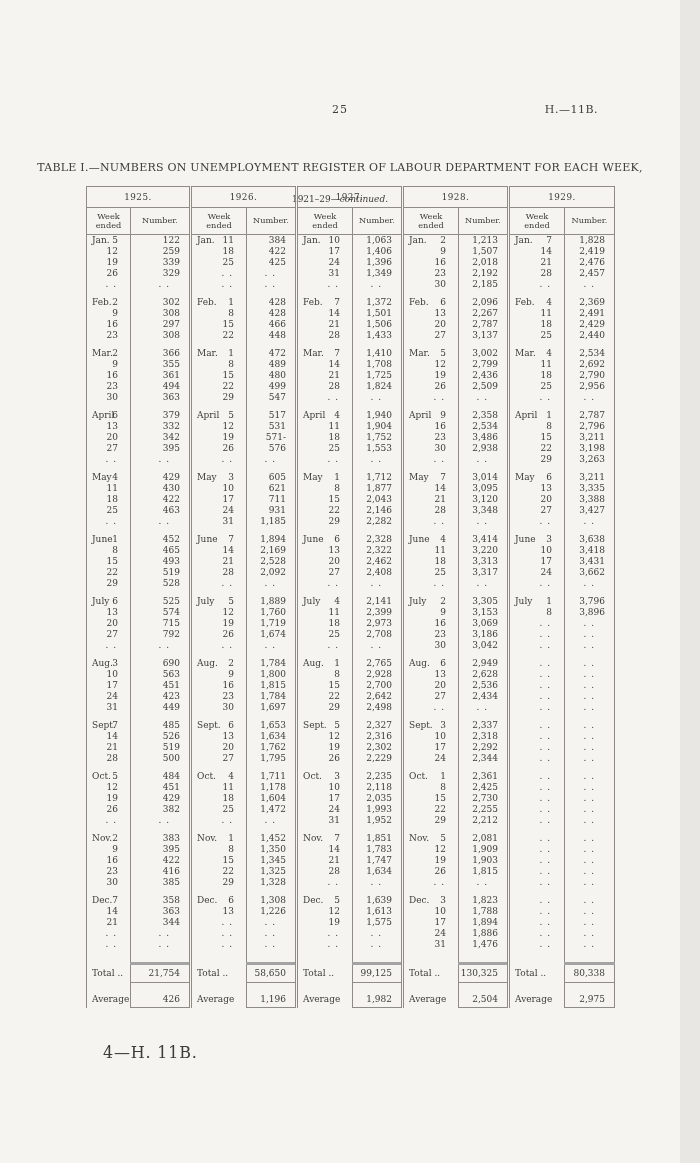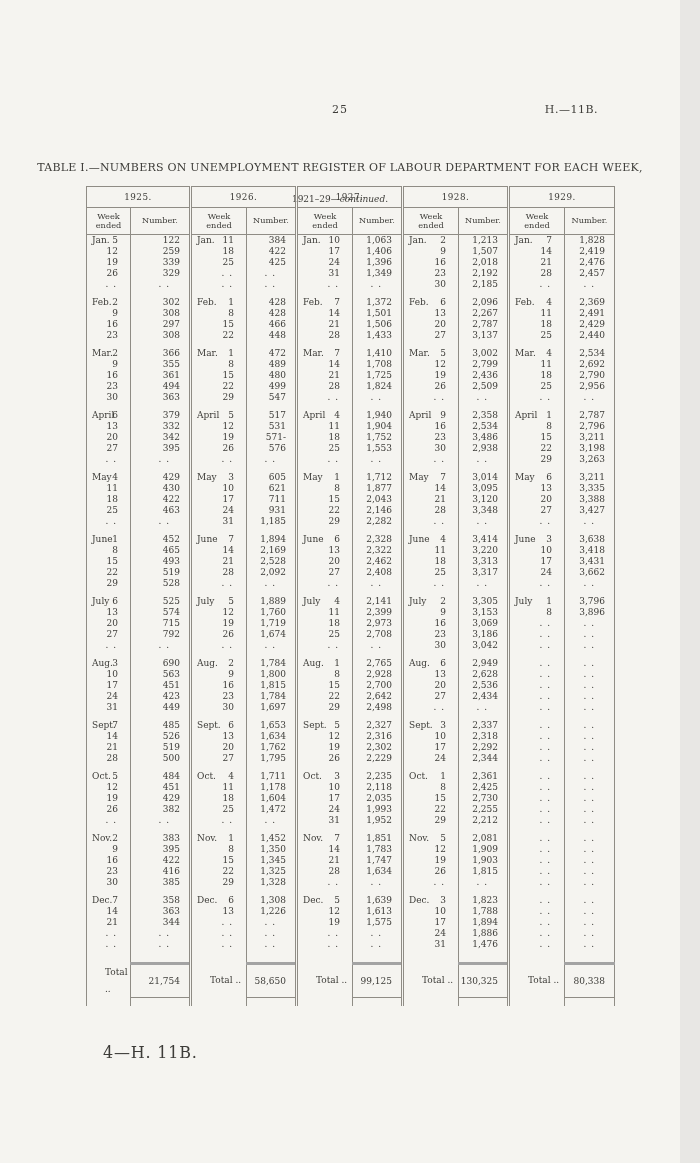--- a/index.html
+++ b/index.html
@@ -37,21 +37,21 @@
   .w .mo{position:absolute;left:5px;top:0;}
   .w .dy{display:block;text-align:right;padding-right:12px;}
   .w.dots .dy{letter-spacing:1px;padding-right:13px;}
   .n{text-align:right;padding-right:9px;}
   .n.dots{padding-right:19px;letter-spacing:1px;}
   .sp td{height:7px;}
   .sp2 td{height:12px;}
   .sp3 td{height:8px;}
   .tr-tot td{height:17px;line-height:17px;}
   .tr-avg td{height:16px;line-height:16px;}
-  .lbl{text-align:left;padding-left:18px;font-size:9px;margin-top:27px;}
+  .lbl{text-align:left;padding-left:5px;font-size:9px;margin-top:27px;}
   .box{border-top:3px solid #a3a3a3;border-bottom:1px solid #8f8c85;}
   .avgline{border-bottom:1px solid #8f8c85;}
   .footer{position:absolute;top:1043px;left:103px;font-size:16px;letter-spacing:0.8px;}
 </style>
 </head>
 <body>
 
 <div class="page">
   <div class="pagehead">
     <span class="pageno">25</span>
@@ -1763,17 +1763,29 @@
           <td class="nL"></td>
           <td class="gL"></td>
           <td class="nL"></td>
           <td class="gL"></td>
           <td class="nL"></td>
           <td class="gL"></td>
           <td class="nL"></td>
           <td class="gL"></td>
           <td class="nL oR"></td>
         </tr>
+        <tr class="tr-avg">
+          <td class="w lbl oL">Average</td>
+          <td class="n avgline nL">426</td>
+          <td class="w lbl gL">Average</td>
+          <td class="n avgline nL">1,196</td>
+          <td class="w lbl gL">Average</td>
+          <td class="n avgline nL">1,982</td>
+          <td class="w lbl gL">Average</td>
+          <td class="n avgline nL">2,504</td>
+          <td class="w lbl gL">Average</td>
+          <td class="n avgline nL oR">2,975</td>
+        </tr>
       </tbody>
     </table>
 
   <div class="footer">4—H. 11B.</div>
 </div>
 
 </body></html>

